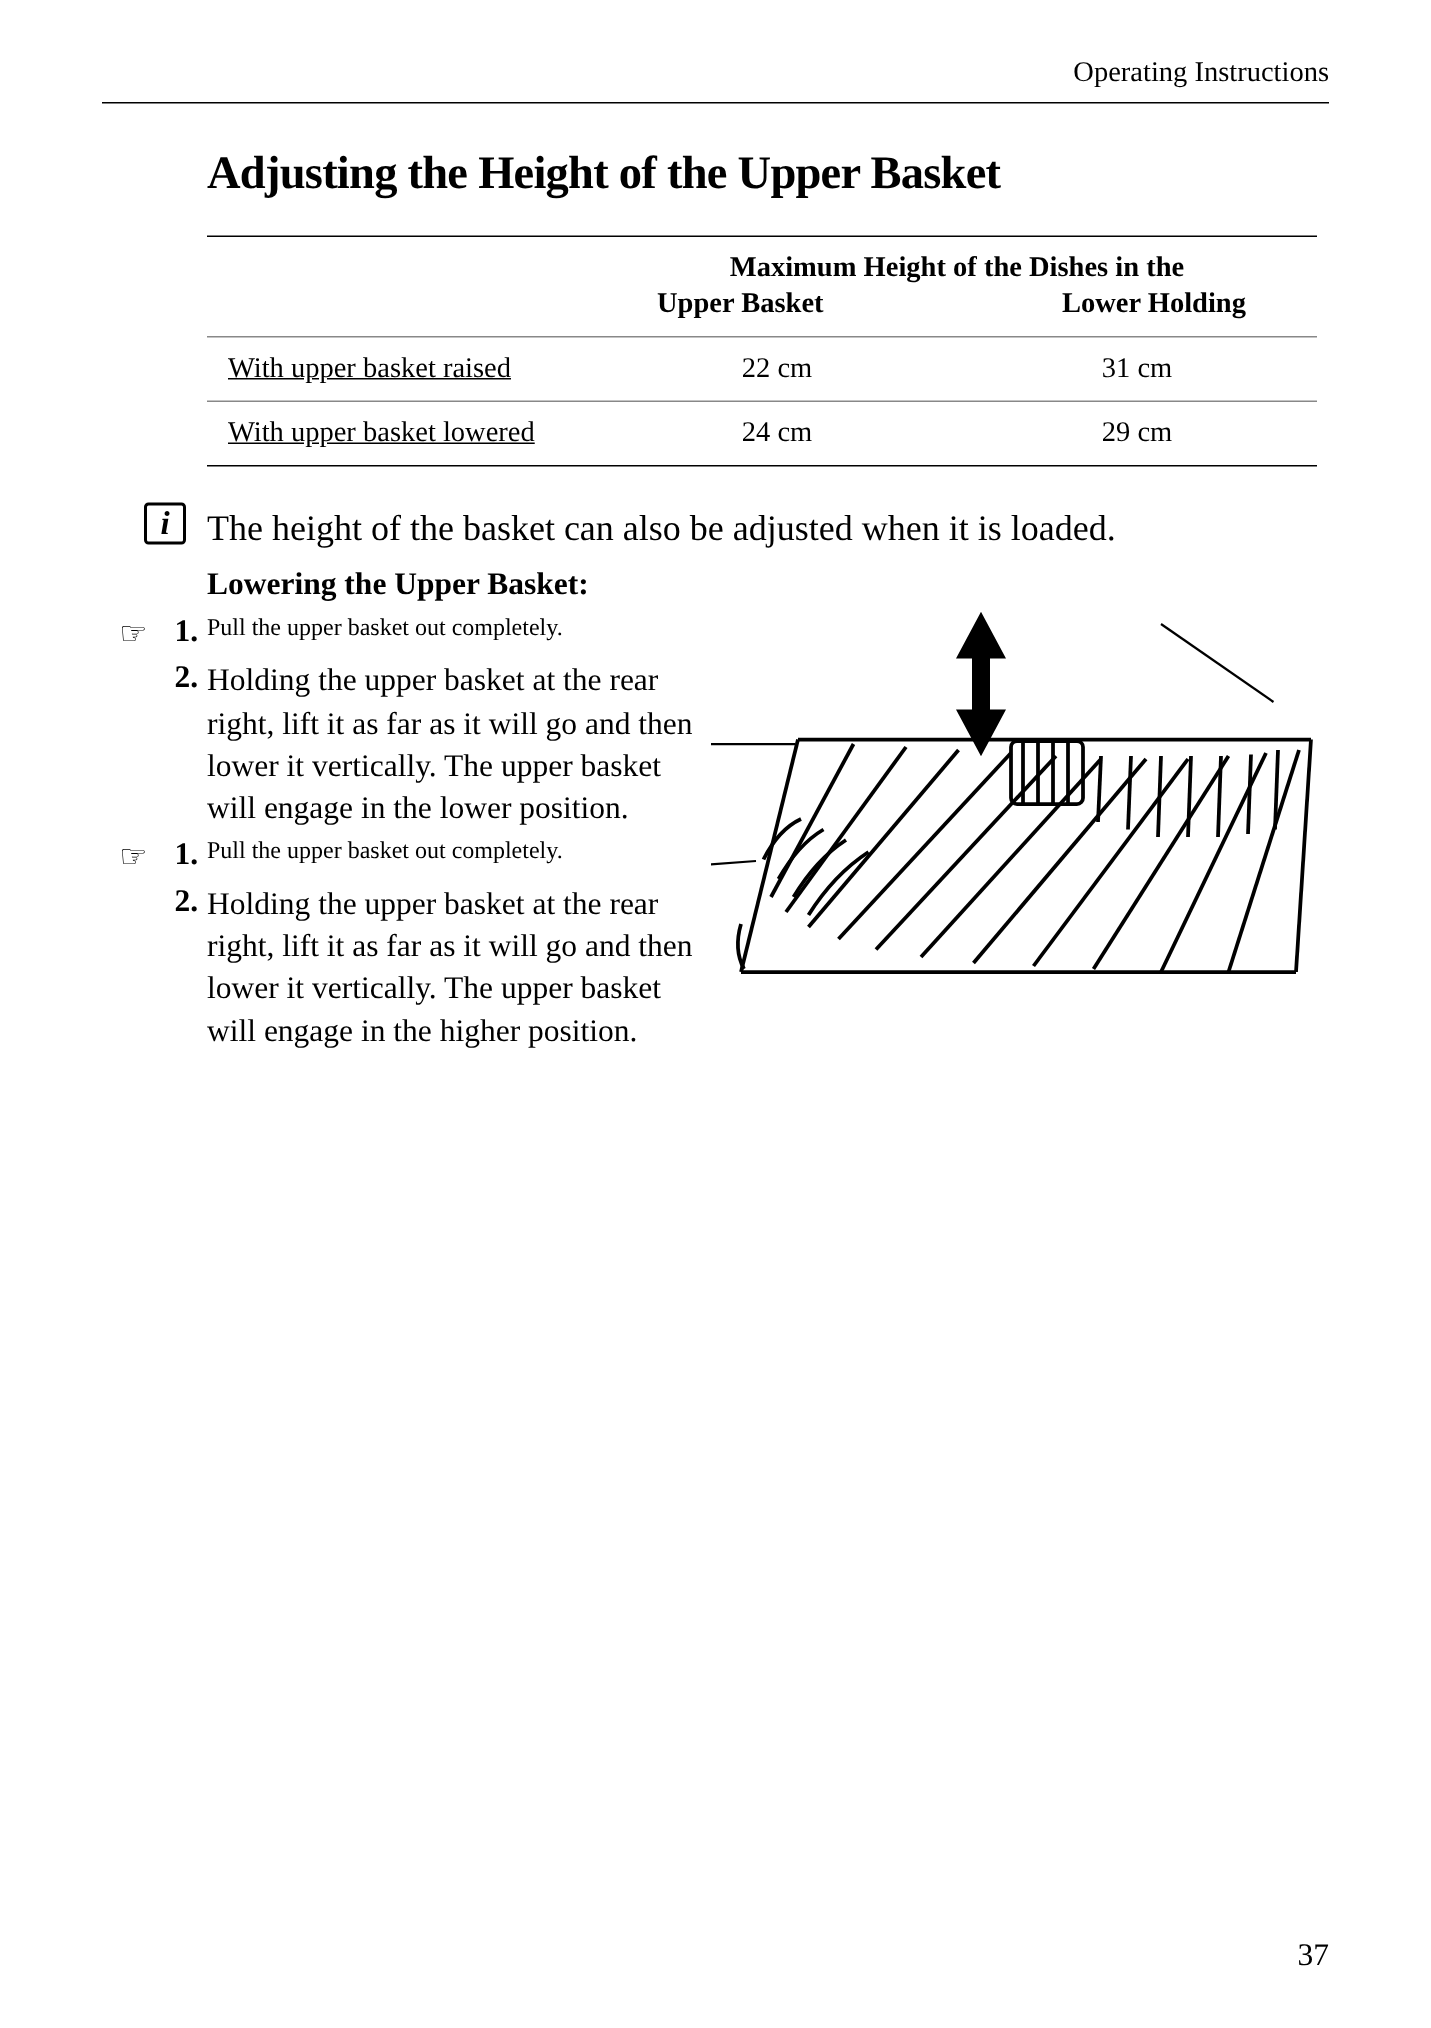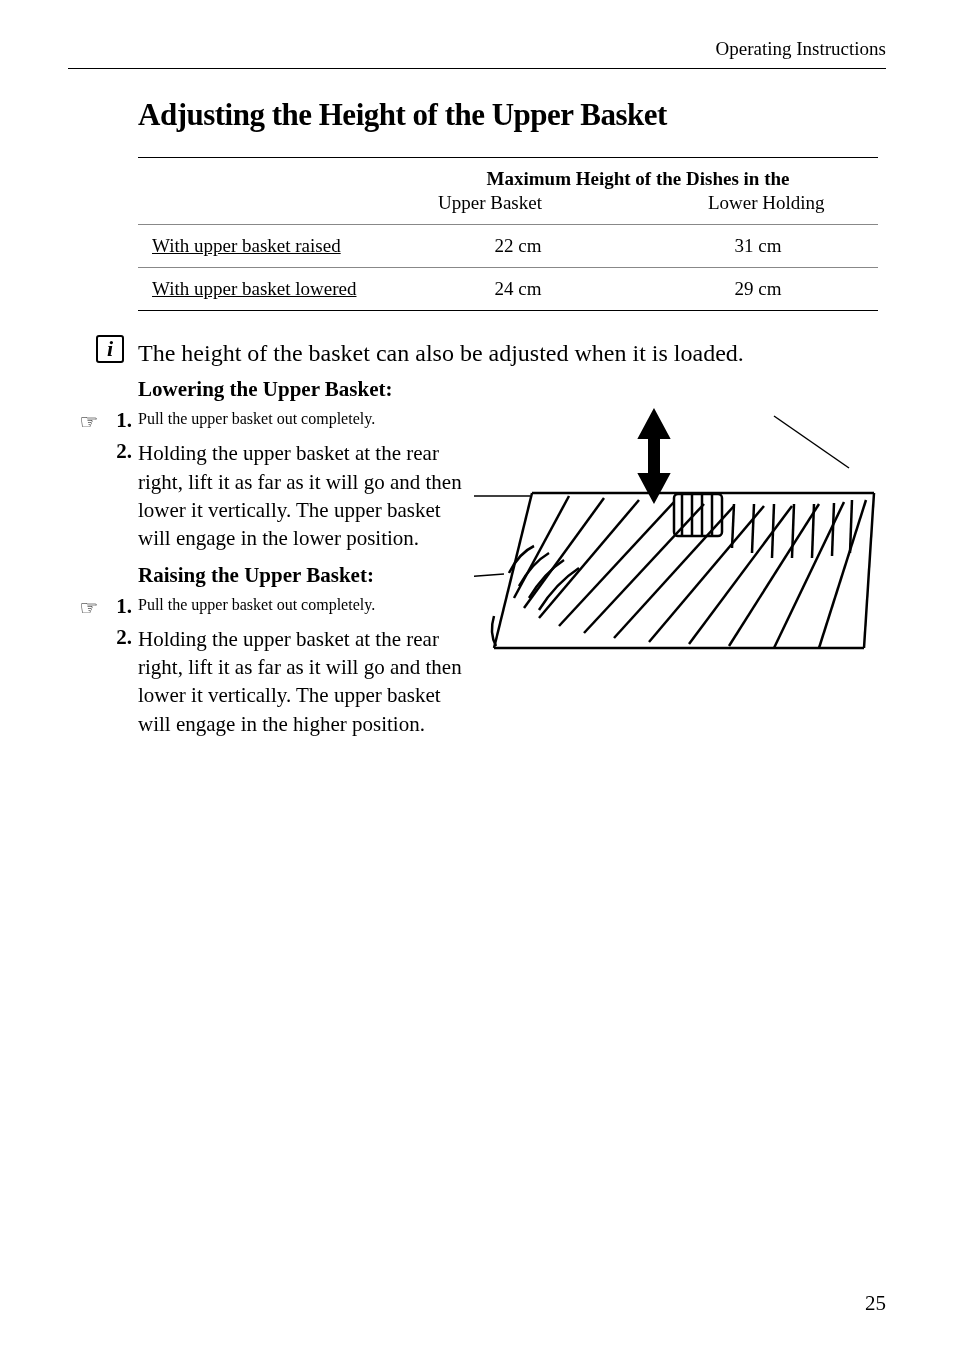--- a/index.html
+++ b/index.html
@@ -39,21 +39,21 @@
       width: 740px;
       margin-bottom: 24px;
     }
     .data-table td, .data-table th {
       border-bottom: 1px solid #888;
       padding: 10px 14px;
       font-size: 19px;
       text-align: left;
     }
     .data-table thead th {
-      font-weight: normal;
+      font-weight: bold;
       vertical-align: bottom;
     }
     .data-table .super-header {
       text-align: center;
       border-bottom: none;
       font-weight: bold;
       padding-bottom: 2px;
     }
     .data-table thead tr:first-child th:first-child {
       border-bottom: none;
@@ -211,21 +211,20 @@
     <div class="step-number">1.</div>
     <div class="step-text">Pull the upper basket out completely.</div>
   </div>
 
   <div class="step-row">
     <div class="step-icon-container"></div>
     <div class="step-number">2.</div>
     <div class="step-text-narrow">Holding the upper basket at the rear right, lift it as far as it will go and then lower it vertically. The upper basket will engage in the lower posi­tion.</div>
   </div>
 
-  <div class="sub-heading" style="margin-top:10px;">Raising the Upper Basket:</div>
 
   <div class="step-row">
     <div class="step-icon-container">
       <span class="hand-icon">☞</span>
     </div>
     <div class="step-number">1.</div>
     <div class="step-text" style="width:340px; flex:none;">Pull the upper basket out completely.</div>
   </div>
 
   <div class="step-row">
@@ -281,15 +280,15 @@
       <path d="M 208 96 L 208 138 M 218 96 L 218 138 M 228 96 L 228 138 M 238 96 L 238 138"></path>
 
       <path d="M 35 175 Q 45 155 60 148"></path>
       <path d="M 45 188 Q 58 165 75 155"></path>
       <path d="M 55 200 Q 70 175 90 162"></path>
       <path d="M 65 212 Q 82 185 105 170"></path>
       <path d="M 22 248 Q 15 235 20 218"></path>
     </g>
   </svg>
 
-  <div class="page-number">25</div>
+  <div class="page-number">37</div>
 
 </div>
 
 </body></html>

